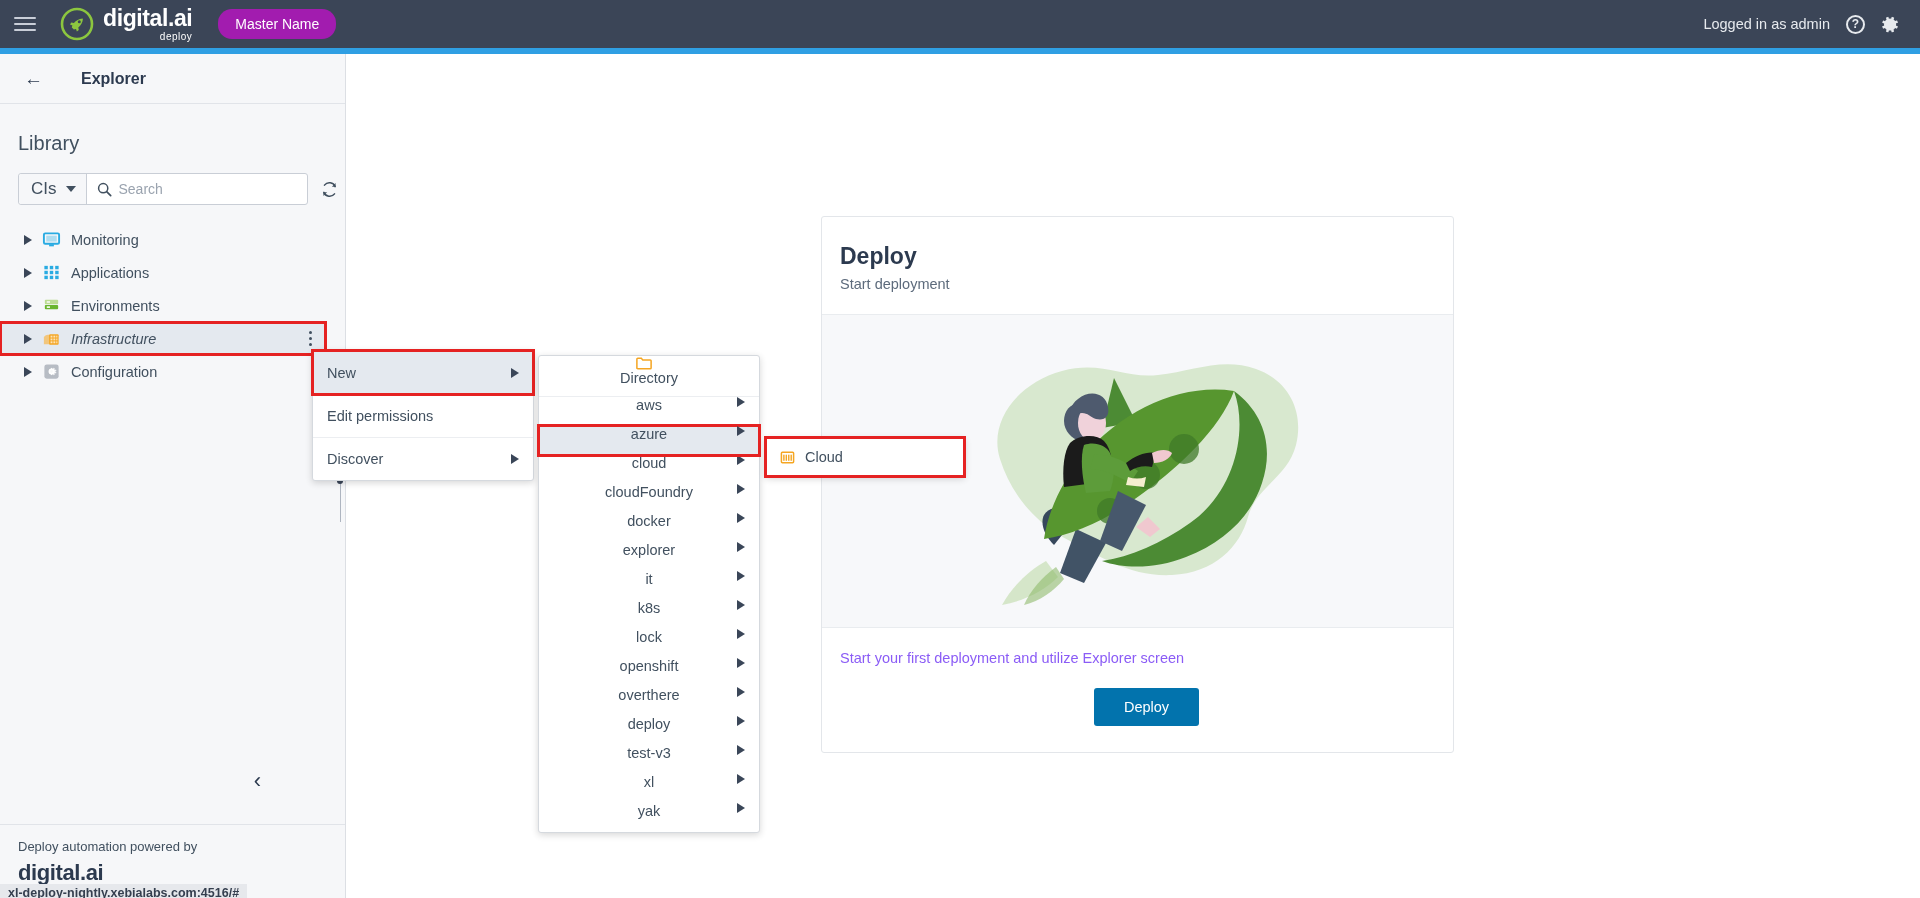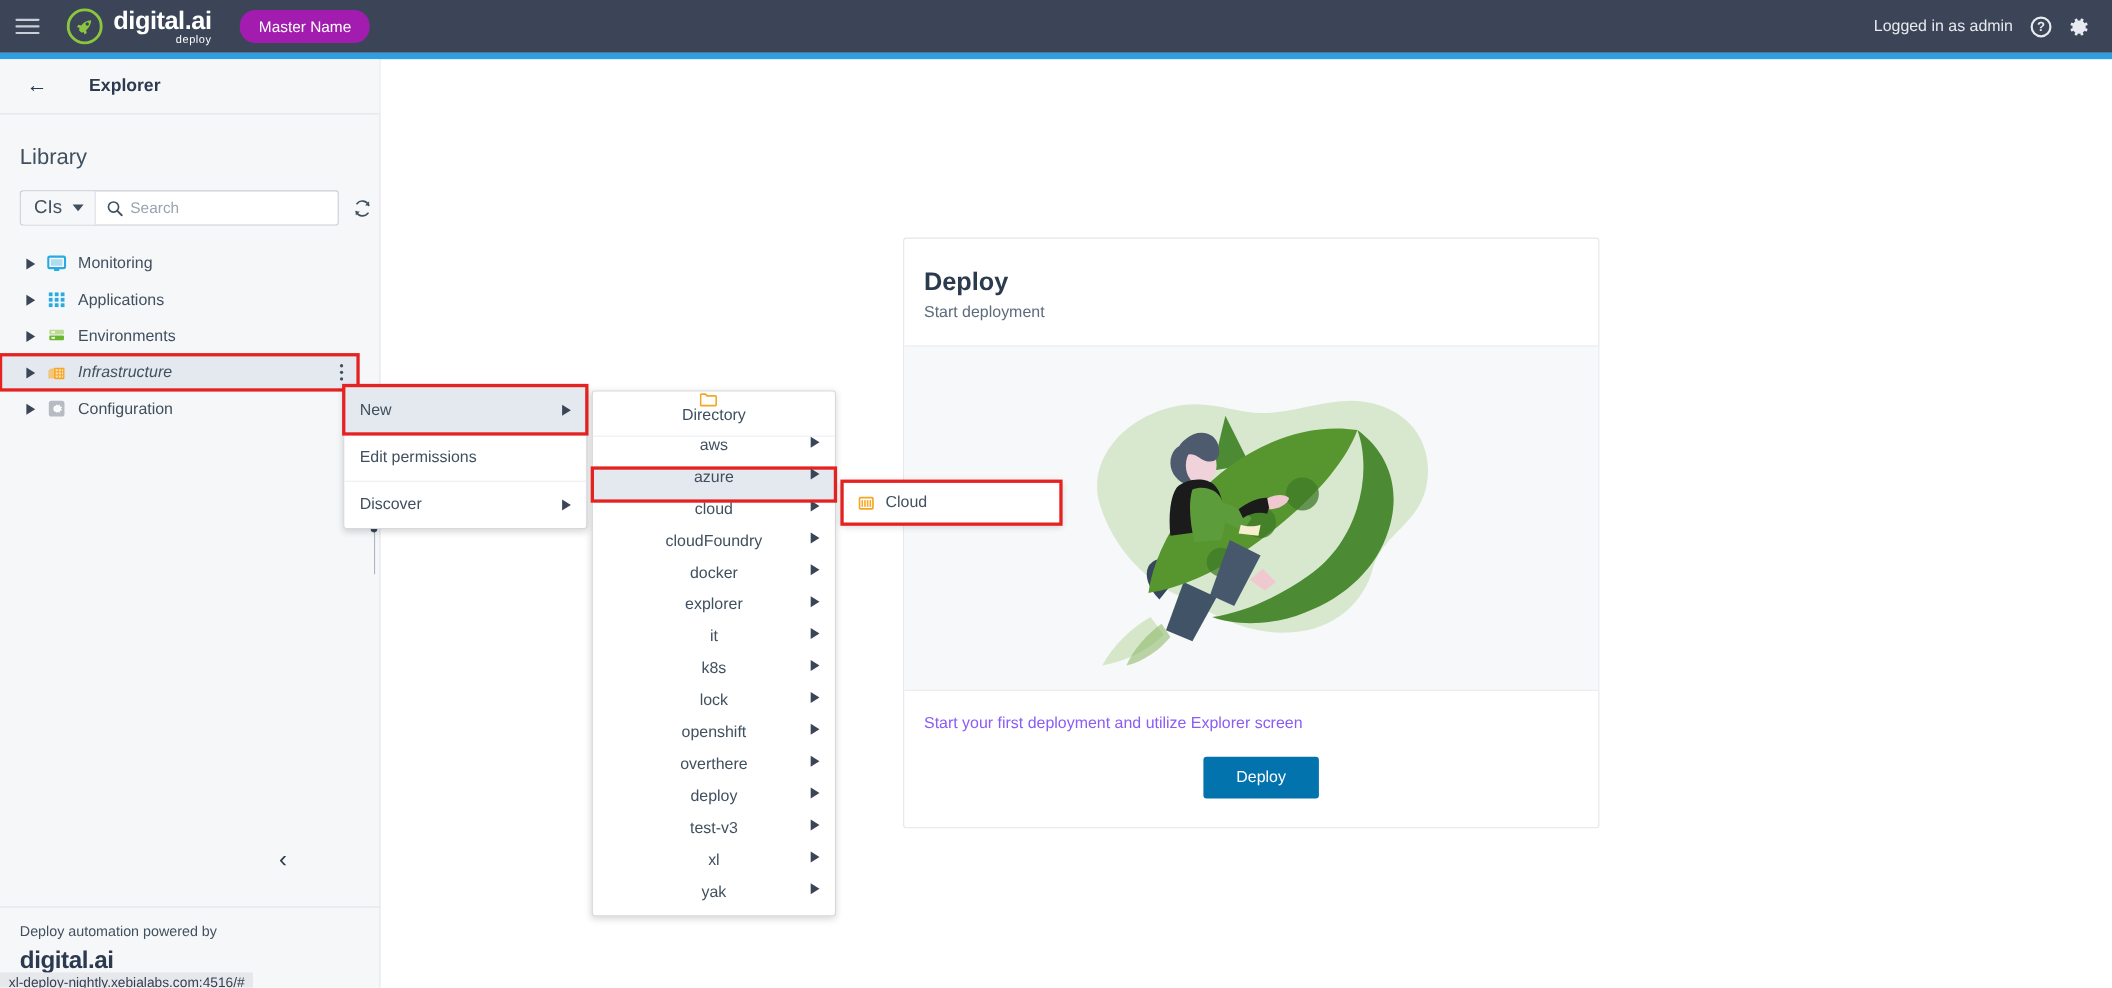--- a/index.html
+++ b/index.html
@@ -124,21 +124,21 @@
     position: absolute; left: 0; bottom: 0; width: 345px;
     border-top: 1px solid #e1e4e9; padding: 14px 0 12px 18px;
   }
   .foot-text { font-size: 13px; color: #41505f; }
   .foot-logo { margin-top: 6px; display: flex; align-items: flex-end; }
   .foot-word { font-size: 22px; font-weight: bold; color: #2c3a4f; letter-spacing: -0.4px; }
 
   .statusbar {
     position: absolute; left: 0; bottom: 0; height: 14px;
     background: #e6e8ec; color: #353f4f; font-size: 12.5px;
-    padding: 2px 8px 0 8px; white-space: nowrap; z-index: 60;
+    padding: 2px 8px 0 8px; white-space: nowrap; z-index: 60; font-weight: bold;
   }
 
   
   .main { position: absolute; top: 54px; left: 346px; right: 0; bottom: 0; background: #fff; }
   .deploy-card {
     position: absolute; left: 475px; top: 162px; width: 633px;
     background: #fff; border: 1px solid #e3e6ea; border-radius: 3px;
   }
   .card-head { padding: 26px 0 22px 18px; }
   .card-title { font-size: 23px; font-weight: bold; color: #2c3a4f; }

